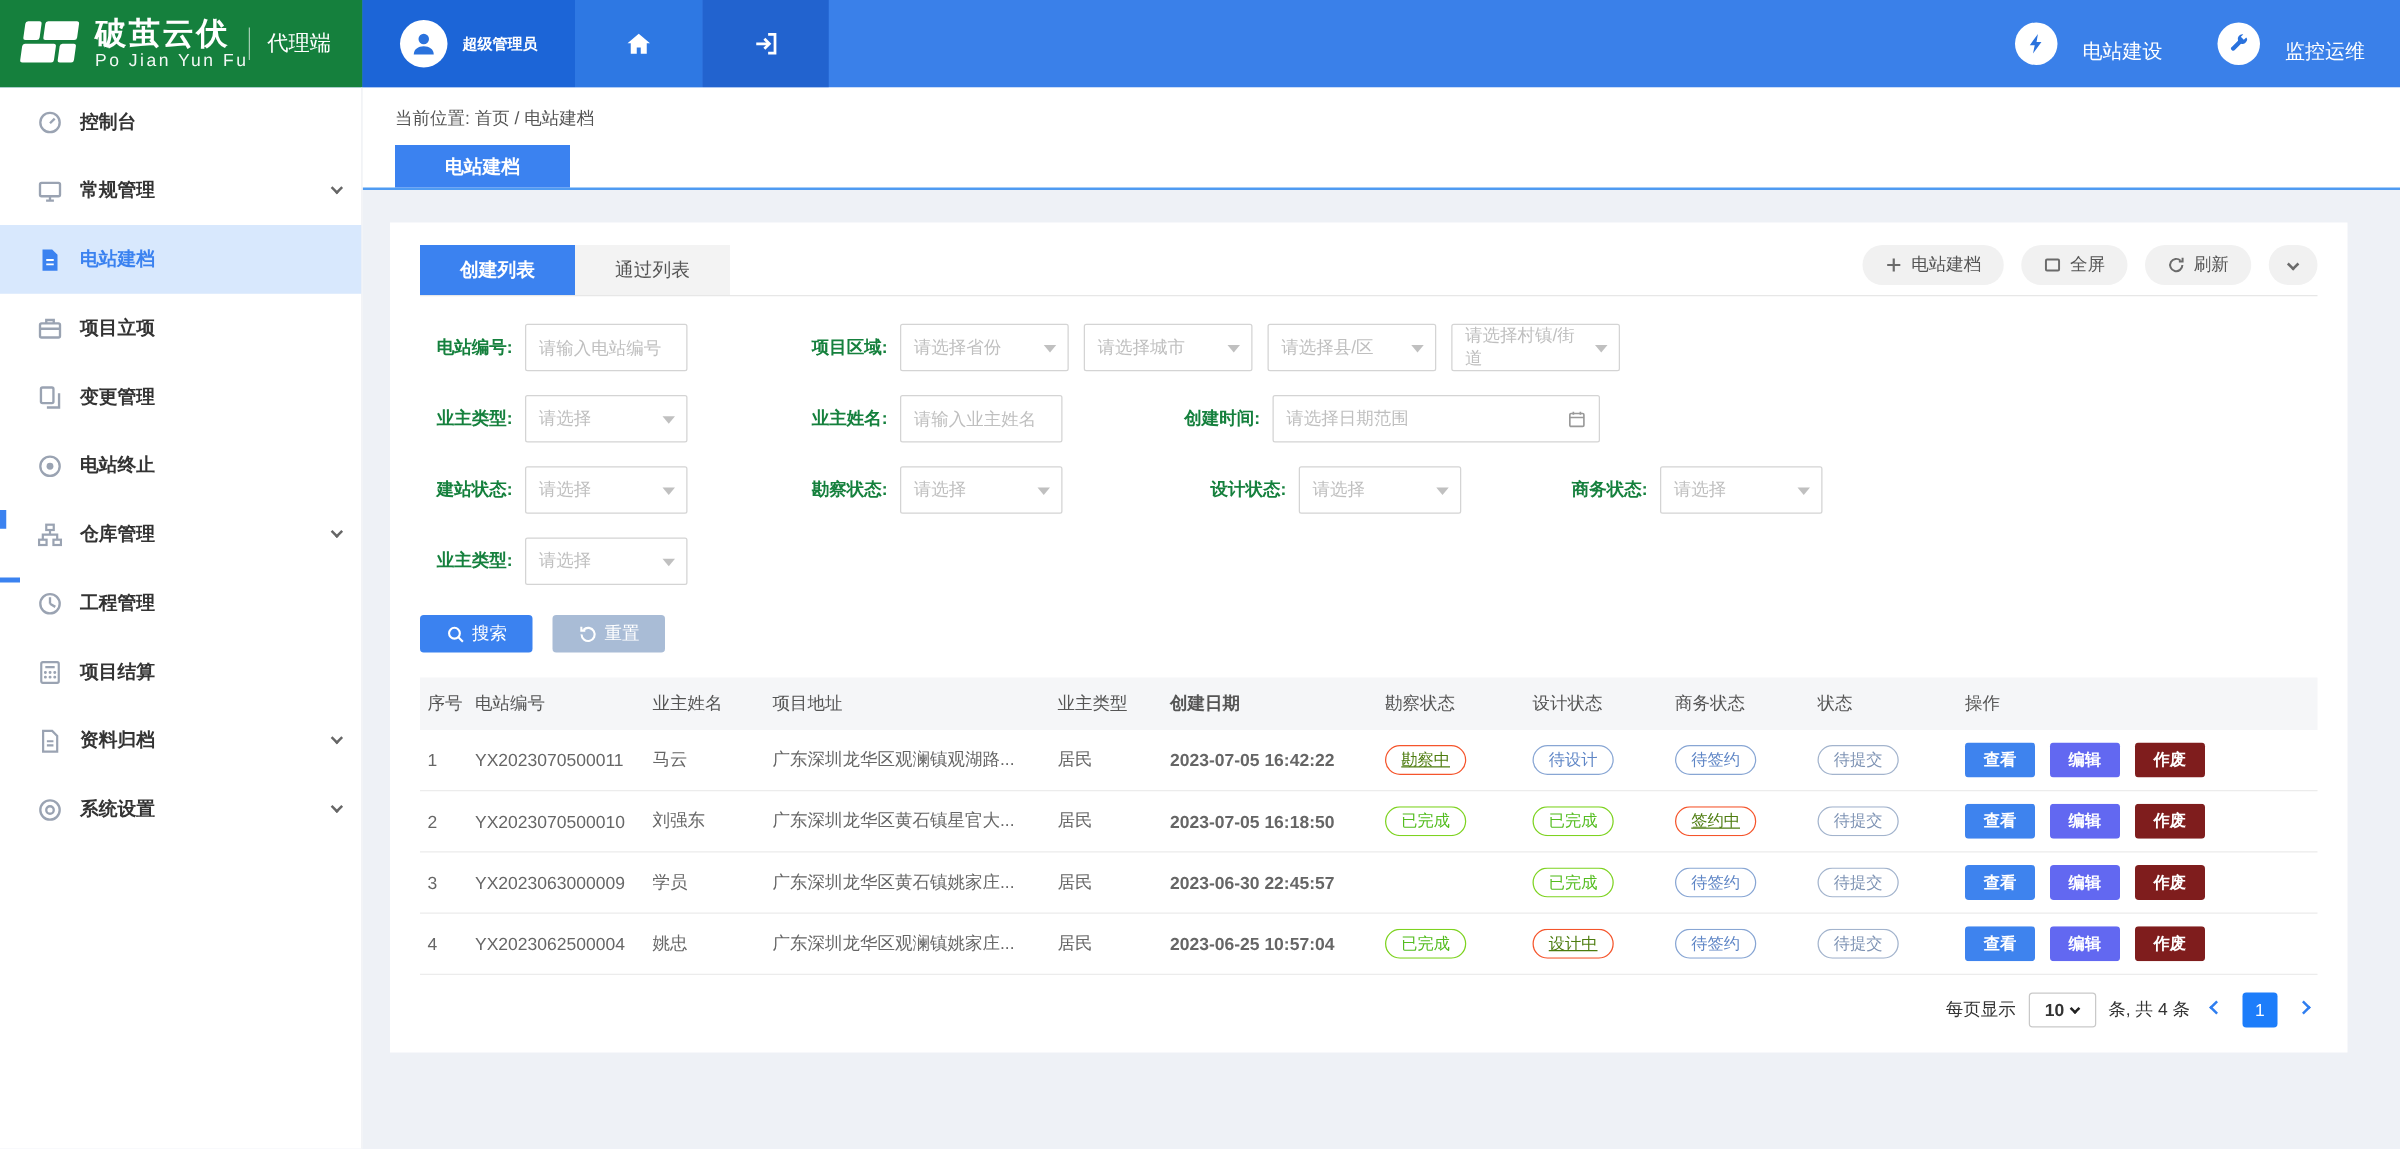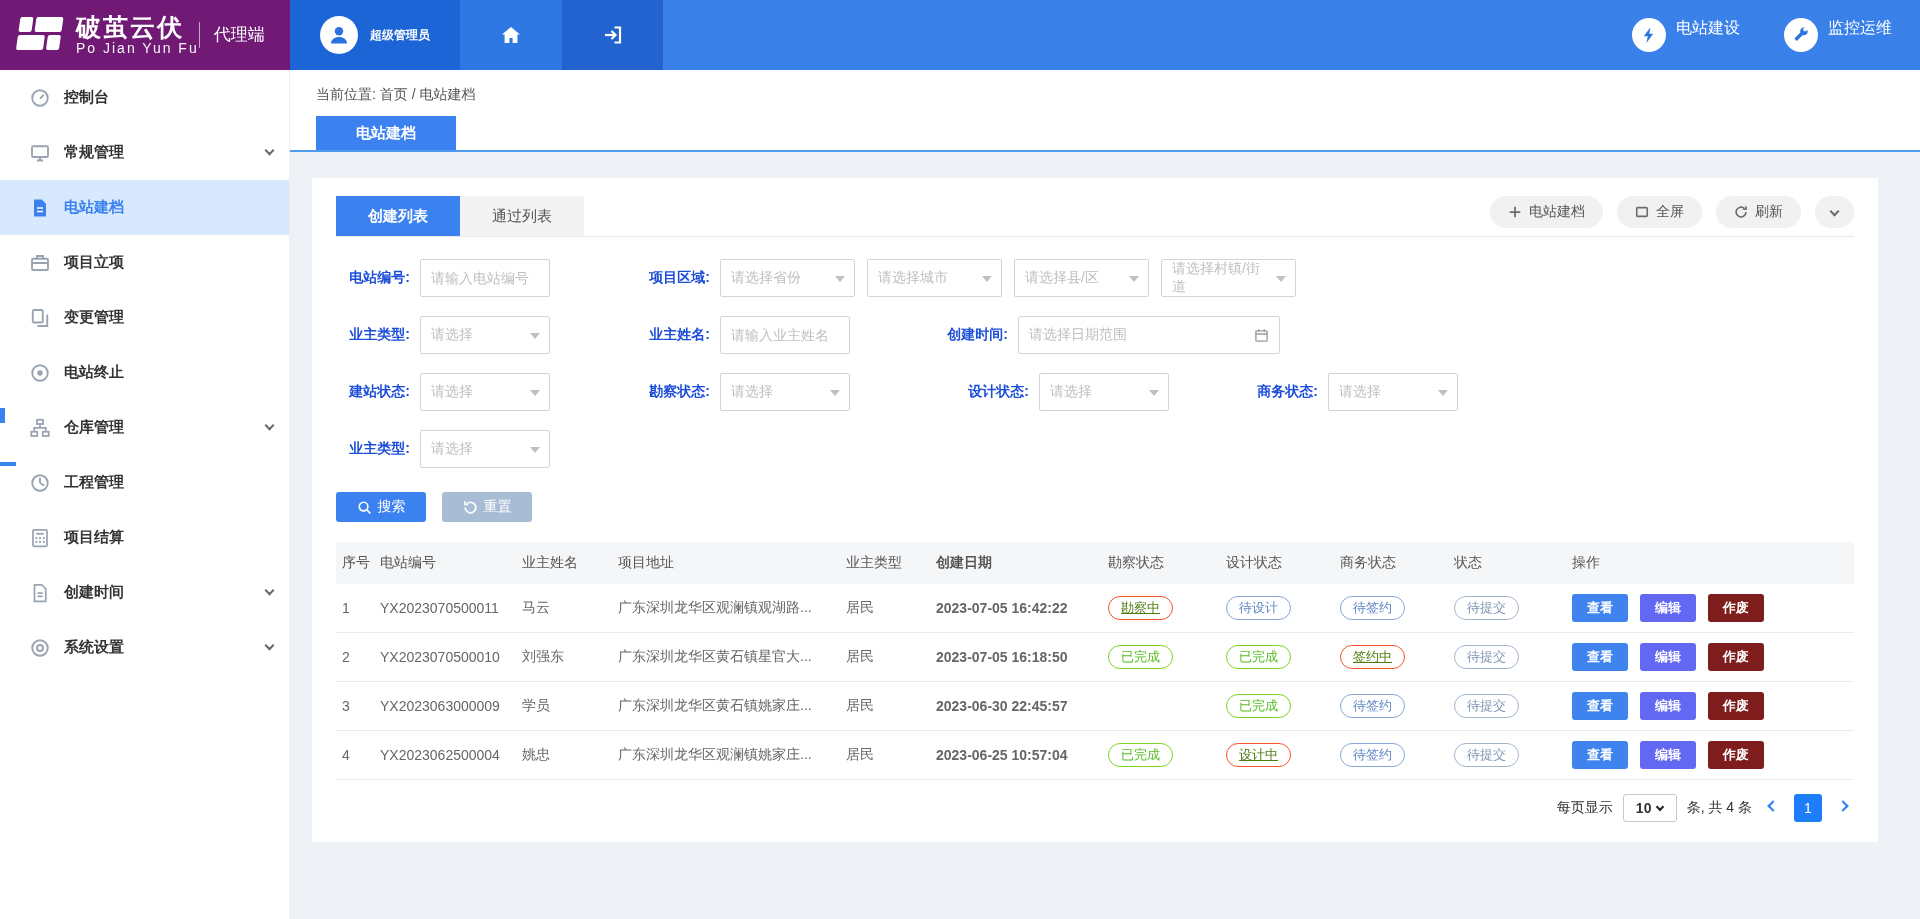--- a/index.html
+++ b/index.html
@@ -2,38 +2,38 @@
 <html><head>
 <meta charset="utf-8">
 <style>
   * { margin:0; padding:0; box-sizing:border-box; }
   html,body { width:1920px; height:919px; overflow:hidden; background:#eef1f6;
     font-family:"Liberation Sans","DejaVu Sans",sans-serif; }
   .app { width:1920px; height:919px; display:flex; flex-direction:column; }
 
   
   .hdr { height:70px; display:flex; align-items:stretch; background:#3a80e9; flex:none; }
-  .hdr-logo { width:290px; background:#701a75; display:flex; align-items:center; padding-left:18px; flex:none; }
+  .hdr-logo { width:290px; background:#15803d; display:flex; align-items:center; padding-left:18px; flex:none; }
   .logo-mark { width:48px; height:36px; transform:skewX(-8deg); display:flex; flex-direction:column; gap:3px; flex:none; }
   .logo-mark .r { display:flex; gap:3px; }
   .logo-mark i { display:block; background:#fff; border-radius:2px; height:15px; }
   .lm-s { width:13px; } .lm-b { width:27px; }
   .logo-txt { margin-left:10px; color:#fff; }
   .logo-txt .t1 { font-size:25px; font-weight:bold; letter-spacing:2px; line-height:26px; }
   .logo-txt .t2 { font-size:14px; letter-spacing:2px; opacity:.95; }
   .hdr-agent { display:flex; align-items:center; color:#fff; font-size:17px; padding:0 20px 0 14px;
     border-left:1px solid rgba(255,255,255,.6); margin:22px 0; line-height:26px; }
   .hdr-user { width:170px; background:#1c65d7; display:flex; align-items:center; justify-content:center; gap:12px; flex:none; }
   .avatar { width:38px; height:38px; border-radius:50%; background:#fff; display:flex; align-items:center; justify-content:center; }
   .hdr-user .uname { color:#fff; font-size:12px; font-weight:bold; }
   .hdr-home { width:102px; background:#2e78e3; display:flex; align-items:center; justify-content:center; flex:none; cursor:pointer; }
   .hdr-logout { width:101px; background:#2263cf; display:flex; align-items:center; justify-content:center; flex:none; cursor:pointer; }
   .hdr-spacer { flex:1; }
   .hdr-nav { display:flex; align-items:center; gap:44px; padding-right:28px; }
-  .hdr-nav .nav-it { display:flex; align-items:flex-start; gap:10px; color:#fff; font-size:16px; cursor:pointer; }
+  .hdr-nav .nav-it { display:flex; align-items:flex-end; gap:20px; color:#fff; font-size:16px; cursor:pointer; }
   .wcircle { width:34px; height:34px; background:#fff; border-radius:50%; display:flex; align-items:center; justify-content:center; }
 
   
   .bd { flex:1; display:flex; min-height:0; }
   .sidebar { width:290px; background:#fff; flex:none; position:relative; border-right:1px solid #eef0f4; }
   .s-item { height:55px; display:flex; align-items:center; padding:0 16px 0 30px; cursor:pointer;
     color:#333; font-size:15px; font-weight:bold; }
   .s-item .s-ico { width:20px; height:20px; margin-right:14px; color:#9aa3b2; flex:none; display:flex; align-items:center; }
   .s-item.active { background:#d8e8fd; color:#3b82f0; }
   .s-item.active .s-ico { color:#3b82f0; }
@@ -62,21 +62,21 @@
   .tabs-sp { flex:1; }
   .pill { height:32px; border-radius:16px; background:#f1f1f1; color:#555; font-size:14px;
     display:flex; align-items:center; gap:7px; padding:0 18px; margin:0 0 8px 14px; cursor:pointer; }
   .pill svg { color:#6b6b6b; }
   .pill .chev { border-color:#6b6b6b; margin-top:-2px; }
 
   
   .filters { margin-top:22px; }
   .f-row { display:flex; align-items:center; height:38px; margin-bottom:19px; }
   .f-group { display:flex; align-items:center; }
-  .f-lbl { width:74px; text-align:right; margin-right:10px; font-size:14px; color:#1d4ed8; font-weight:bold; flex:none; }
+  .f-lbl { width:74px; text-align:right; margin-right:10px; font-size:14px; color:#15803d; font-weight:bold; flex:none; }
   .f-input { height:38px; border:1px solid #d4d4d4; border-radius:2px; background:#fff; font-size:14px;
     color:#333; padding:0 10px; outline:none; }
   .f-input::placeholder { color:#bfbfbf; }
   .f-select { height:38px; border:1px solid #d4d4d4; border-radius:2px; background:#fff;
     display:flex; align-items:center; padding:0 26px 0 10px; position:relative; cursor:pointer; }
   .f-select .ph { font-size:14px; color:#bfbfbf; }
   .f-select .caret { position:absolute; right:9px; top:16px; width:0; height:0;
     border-left:5px solid transparent; border-right:5px solid transparent; border-top:6px solid #c0c0c0; }
   .w130 { width:130px; } .w135 { width:135px; }
   .gap12 { margin-left:12px; }
@@ -281,21 +281,21 @@
         </span>
         <span class="s-lbl">项目结算</span>
       </div>
       <div class="s-item">
         <span class="s-ico">
           <svg width="20" height="20" viewBox="0 0 16 16">
               <path d="M3.6 1.4h5.8l3.2 3.2v10H3.6z" fill="none" stroke="currentColor" stroke-width="1.4"></path>
               <path d="M6 8h4.2M6 10.6h4.2" stroke="currentColor" stroke-width="1.4"></path>
             </svg>
         </span>
-        <span class="s-lbl">创建时间</span>
+        <span class="s-lbl">资料归档</span>
         <span class="chev"></span>
       </div>
       <div class="s-item">
         <span class="s-ico">
           <svg width="20" height="20" viewBox="0 0 16 16">
               <circle cx="8" cy="8" r="6.2" fill="none" stroke="currentColor" stroke-width="1.5"></circle>
               <circle cx="8" cy="8" r="2.4" fill="none" stroke="currentColor" stroke-width="1.5"></circle>
             </svg>
         </span>
         <span class="s-lbl">系统设置</span>

